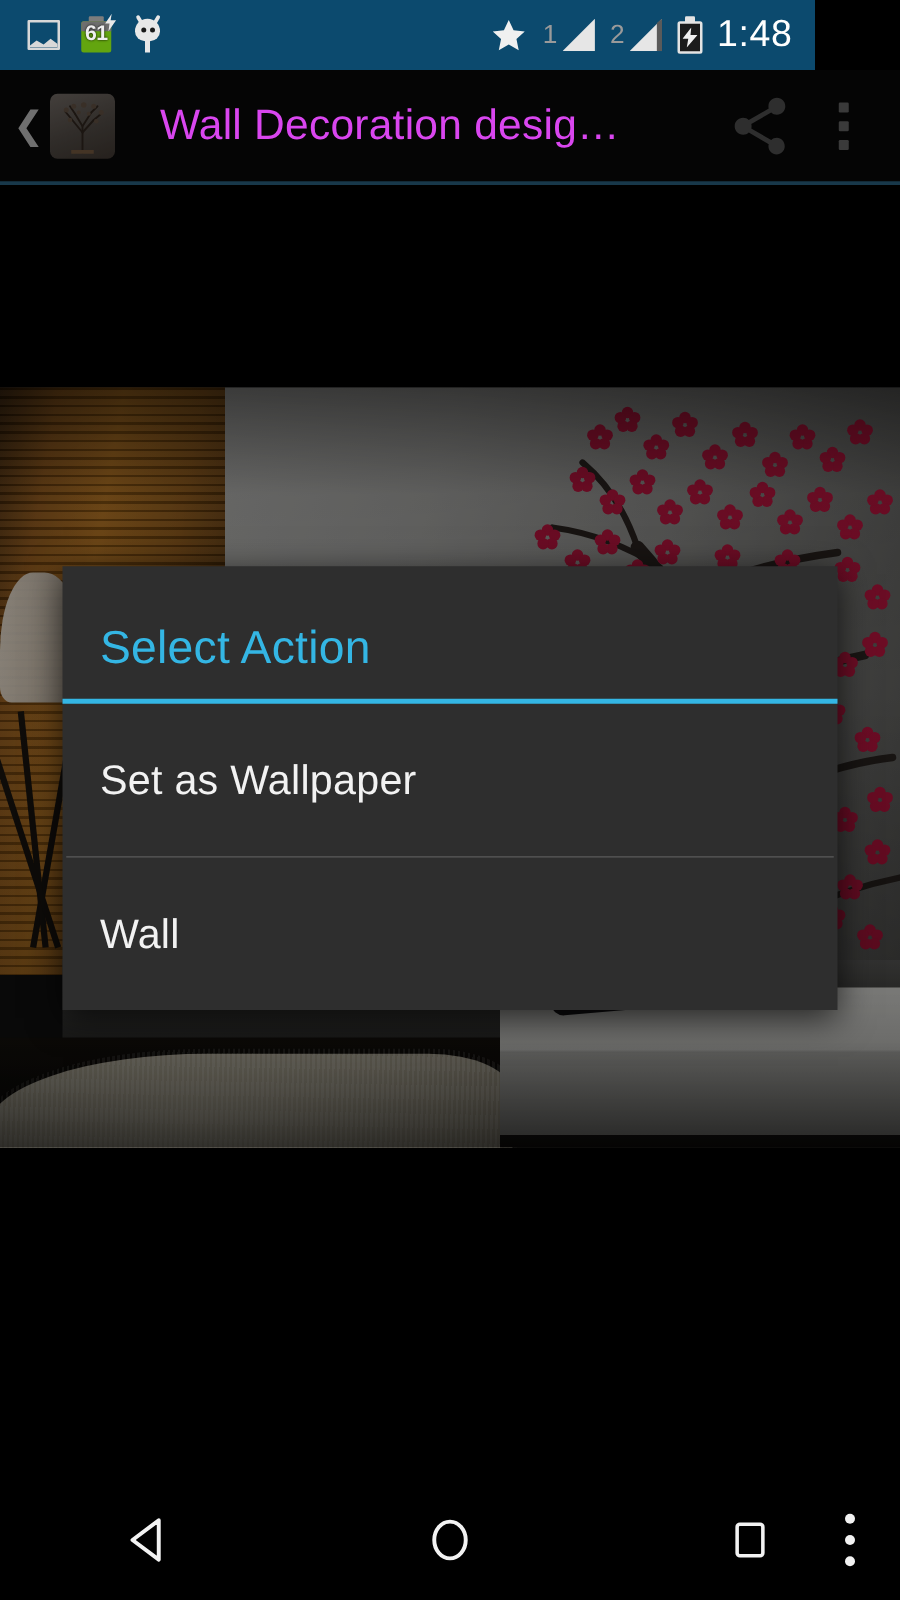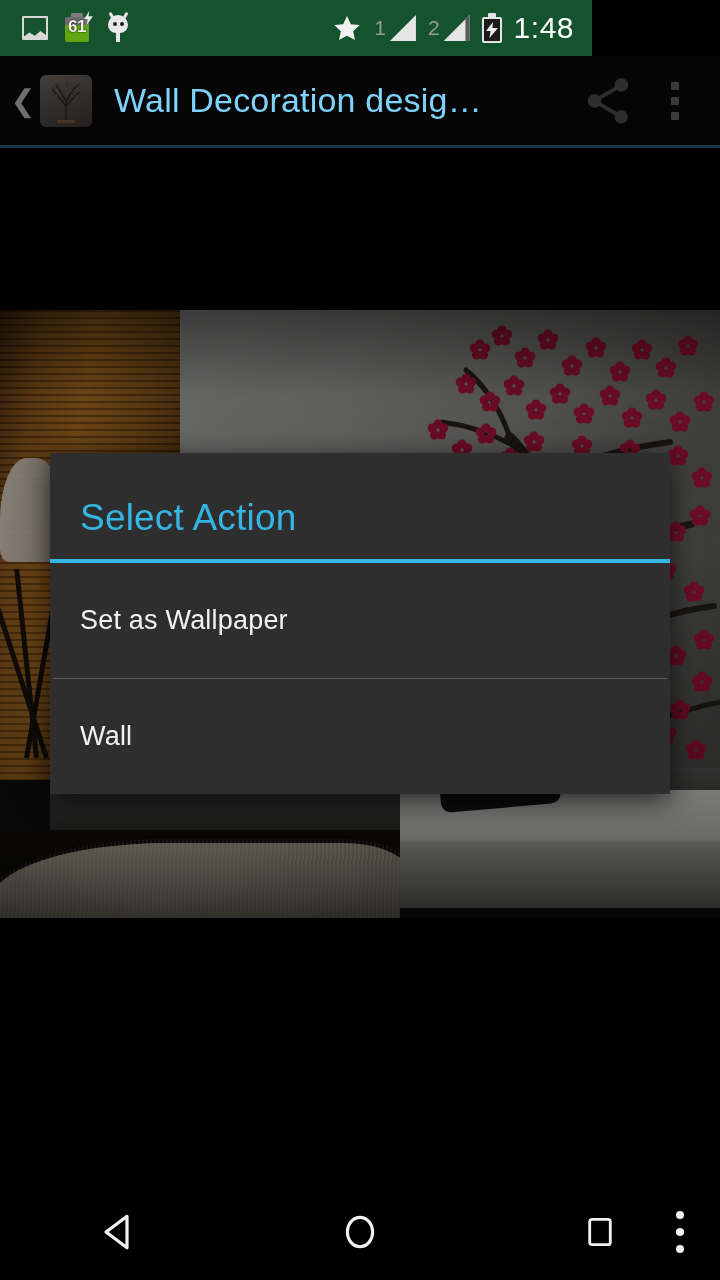--- a/index.html
+++ b/index.html
@@ -6,22 +6,22 @@
   html, body {
     width: 720px; height: 1280px;
     background: #000;
     font-family: "Liberation Sans", sans-serif;
     overflow: hidden;
   }
   #screen { position: relative; width: 720px; height: 1280px; background: #000; }
 
   
   .status-bar {
-    position: absolute; top: 0; left: 0; width: 592px; height: 56px;
-    background: #14532d; display: flex; align-items: center;
+    position: absolute; top: 0; left: 0; width: 652px; height: 56px;
+    background: #0c4a6e; display: flex; align-items: center;
   }
   .sb-left { display: flex; align-items: center; gap: 14px; padding-left: 22px; }
   .sb-right { display: flex; align-items: center; gap: 12px; margin-left: auto; padding-right: 18px; }
 
   .ic-photo {
     width: 26px; height: 24px; border: 2.5px solid #d8d8d8; border-radius: 1px;
     position: relative; overflow: hidden;
   }
   .ic-photo::after {
     content:""; position:absolute; bottom:0; left:-2px; width:28px; height:9px;
@@ -107,21 +107,21 @@
   .ab-icon {
     width:52px; height:52px; margin-left:2px; border-radius:6px;
     background: linear-gradient(160deg,#6a635e 0%,#4b4540 55%,#3a322c 100%);
     position:relative; overflow:hidden; opacity:0.62;
   }
   .ab-icon .tree {
     position:absolute; left:50%; top:52%; transform:translate(-50%,-50%);
     width:46px; height:44px;
   }
   .ab-title {
-    margin-left:22px; font-size:34px; color:#7dd3fc;
+    margin-left:36px; font-size:34px; color:#d946ef;
     white-space:nowrap; overflow:hidden; letter-spacing:0.2px;
   }
   .ab-share { margin-left:auto; width:72px; display:flex; justify-content:center; }
   .ab-overflow {
     width:62px; display:flex; flex-direction:column; align-items:center; gap:7px;
     margin-right:14px;
   }
   .ab-overflow i { width:8px; height:8px; background:#3a3a3a; border-radius:1px; display:block; }
   .ab-underline {
     position:absolute; top:145px; left:0; width:720px; height:3px; background:#18384a;
@@ -212,21 +212,21 @@
   .dialog {
     position:absolute; left:50px; top:453px; width:620px;
     background:#2e2e2e; box-shadow: 0 6px 26px rgba(0,0,0,0.7);
     z-index:20;
   }
   .dlg-title {
     color:#34b6e4; font-size:37px; padding:44px 30px 20px 30px; letter-spacing:0.2px;
   }
   .dlg-rule { height:4px; background:#34b6e4; width:100%; }
   .dlg-item {
-    color:#f2f2f2; font-size:27px; padding:42px 30px 42px 30px; letter-spacing:0.2px;
+    color:#f2f2f2; font-size:33px; padding:42px 30px 42px 30px; letter-spacing:0.2px;
   }
   .dlg-div { height:1px; background:#5b5b5b; margin:0 3px; }
 
   
   .nav-bar {
     position:absolute; left:0; bottom:0; width:720px; height:96px;
     background:#000; display:flex; align-items:center;
   }
   .nav-btn { flex:1; display:flex; align-items:center; justify-content:center; height:96px; }
   .nav-menu {

